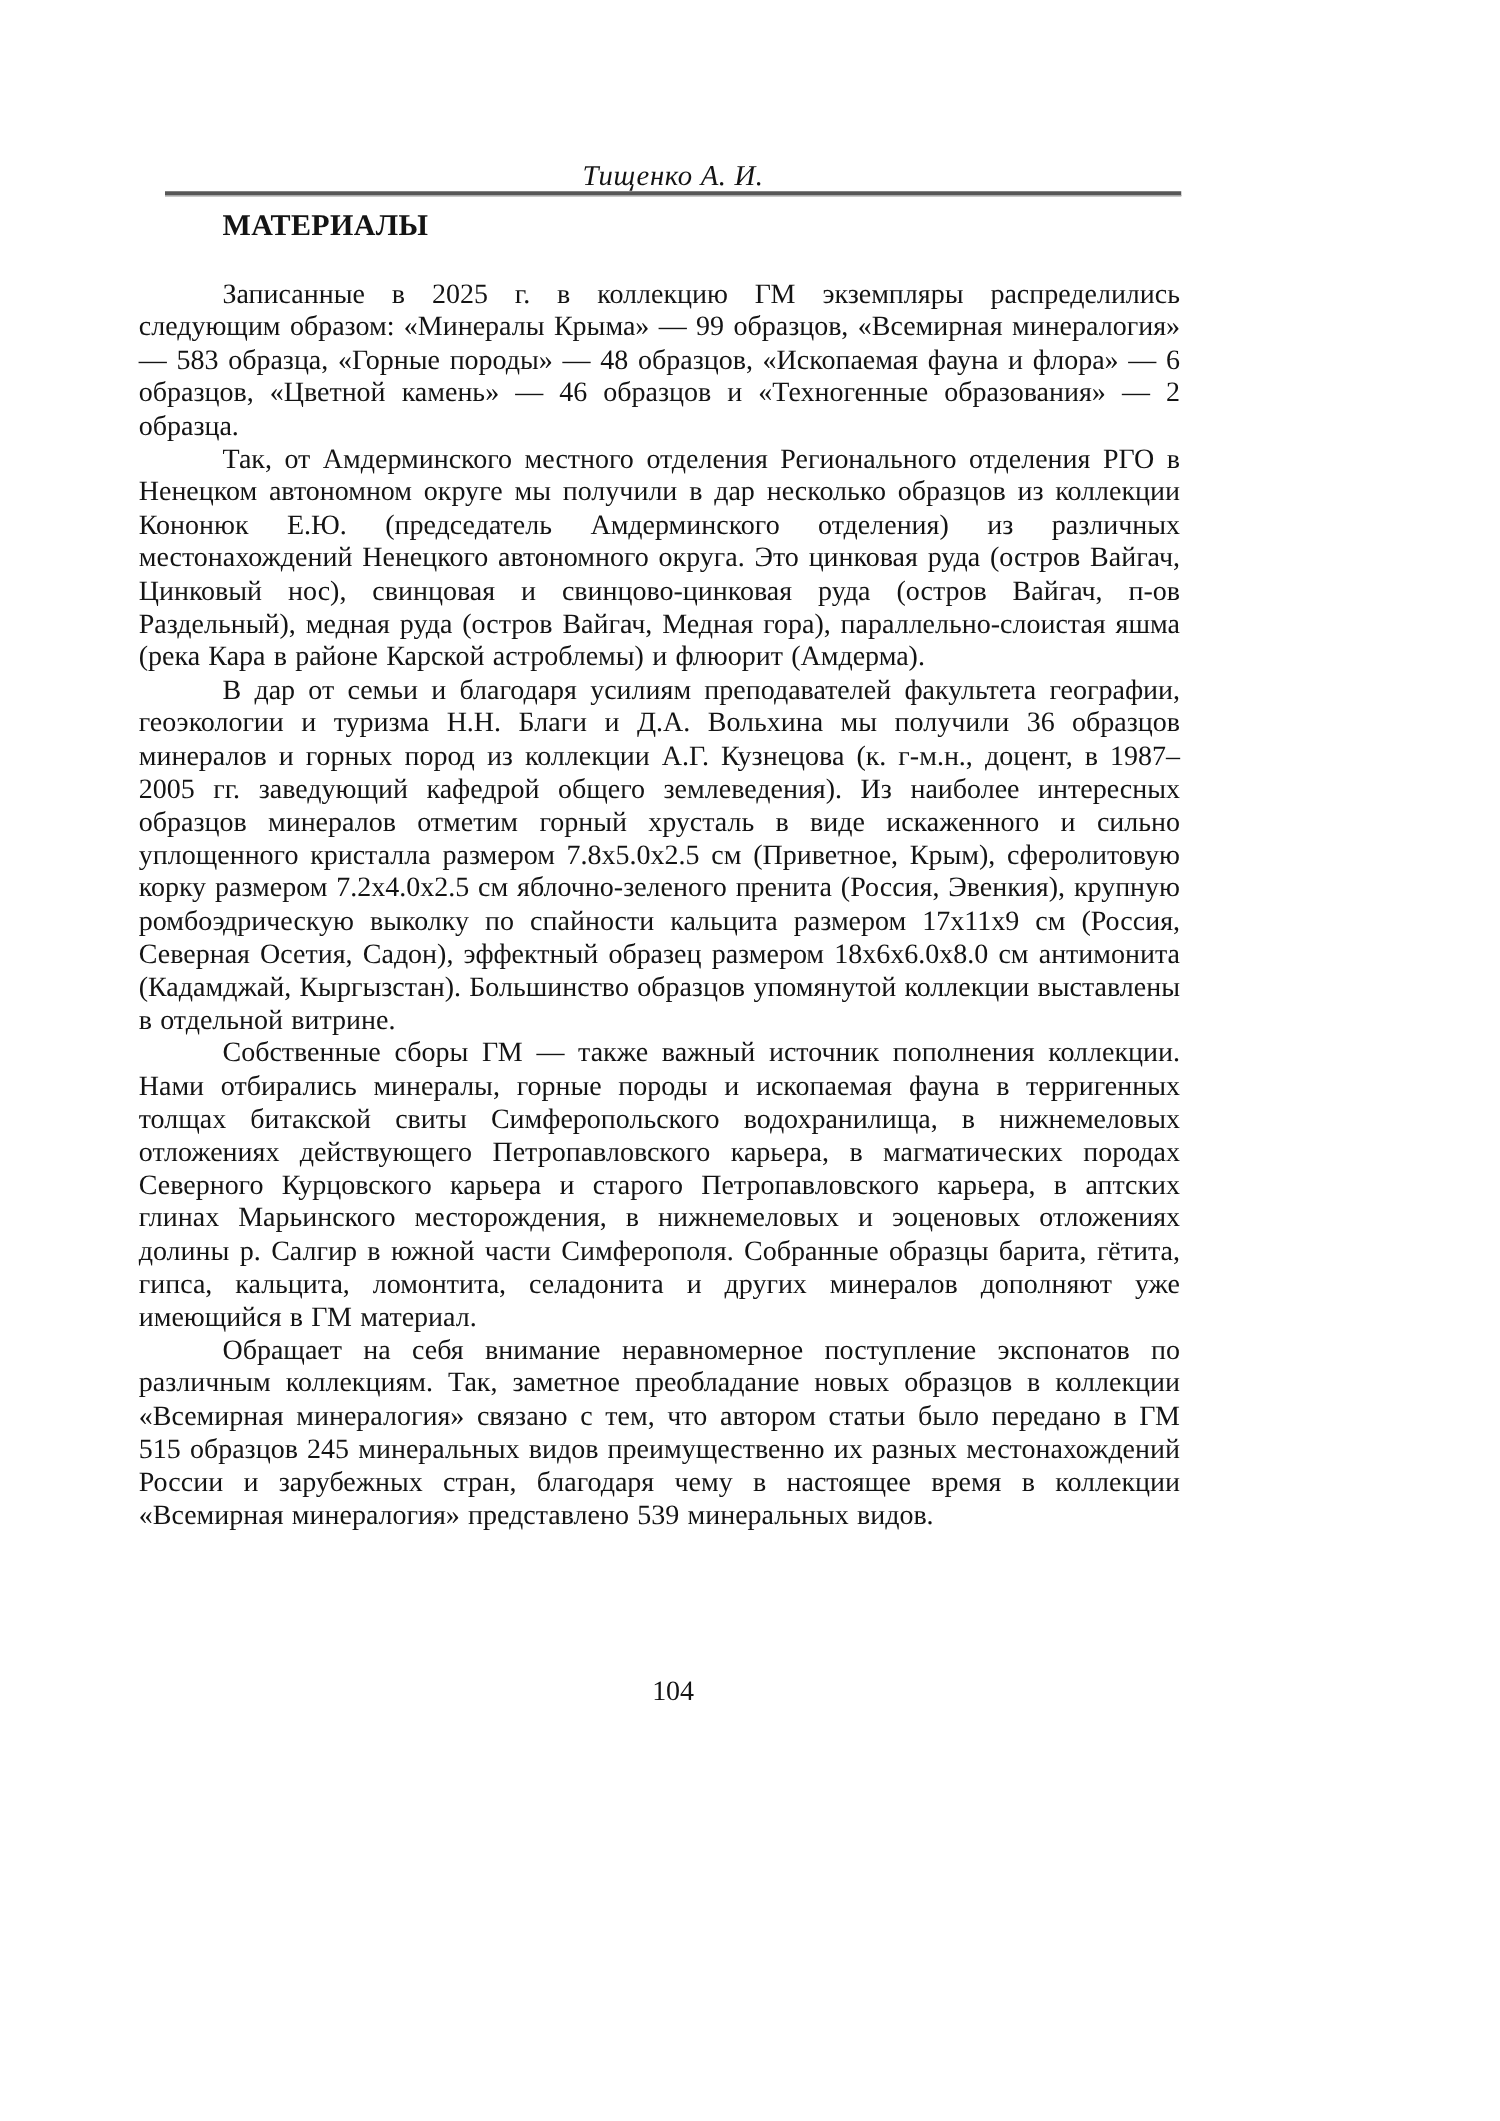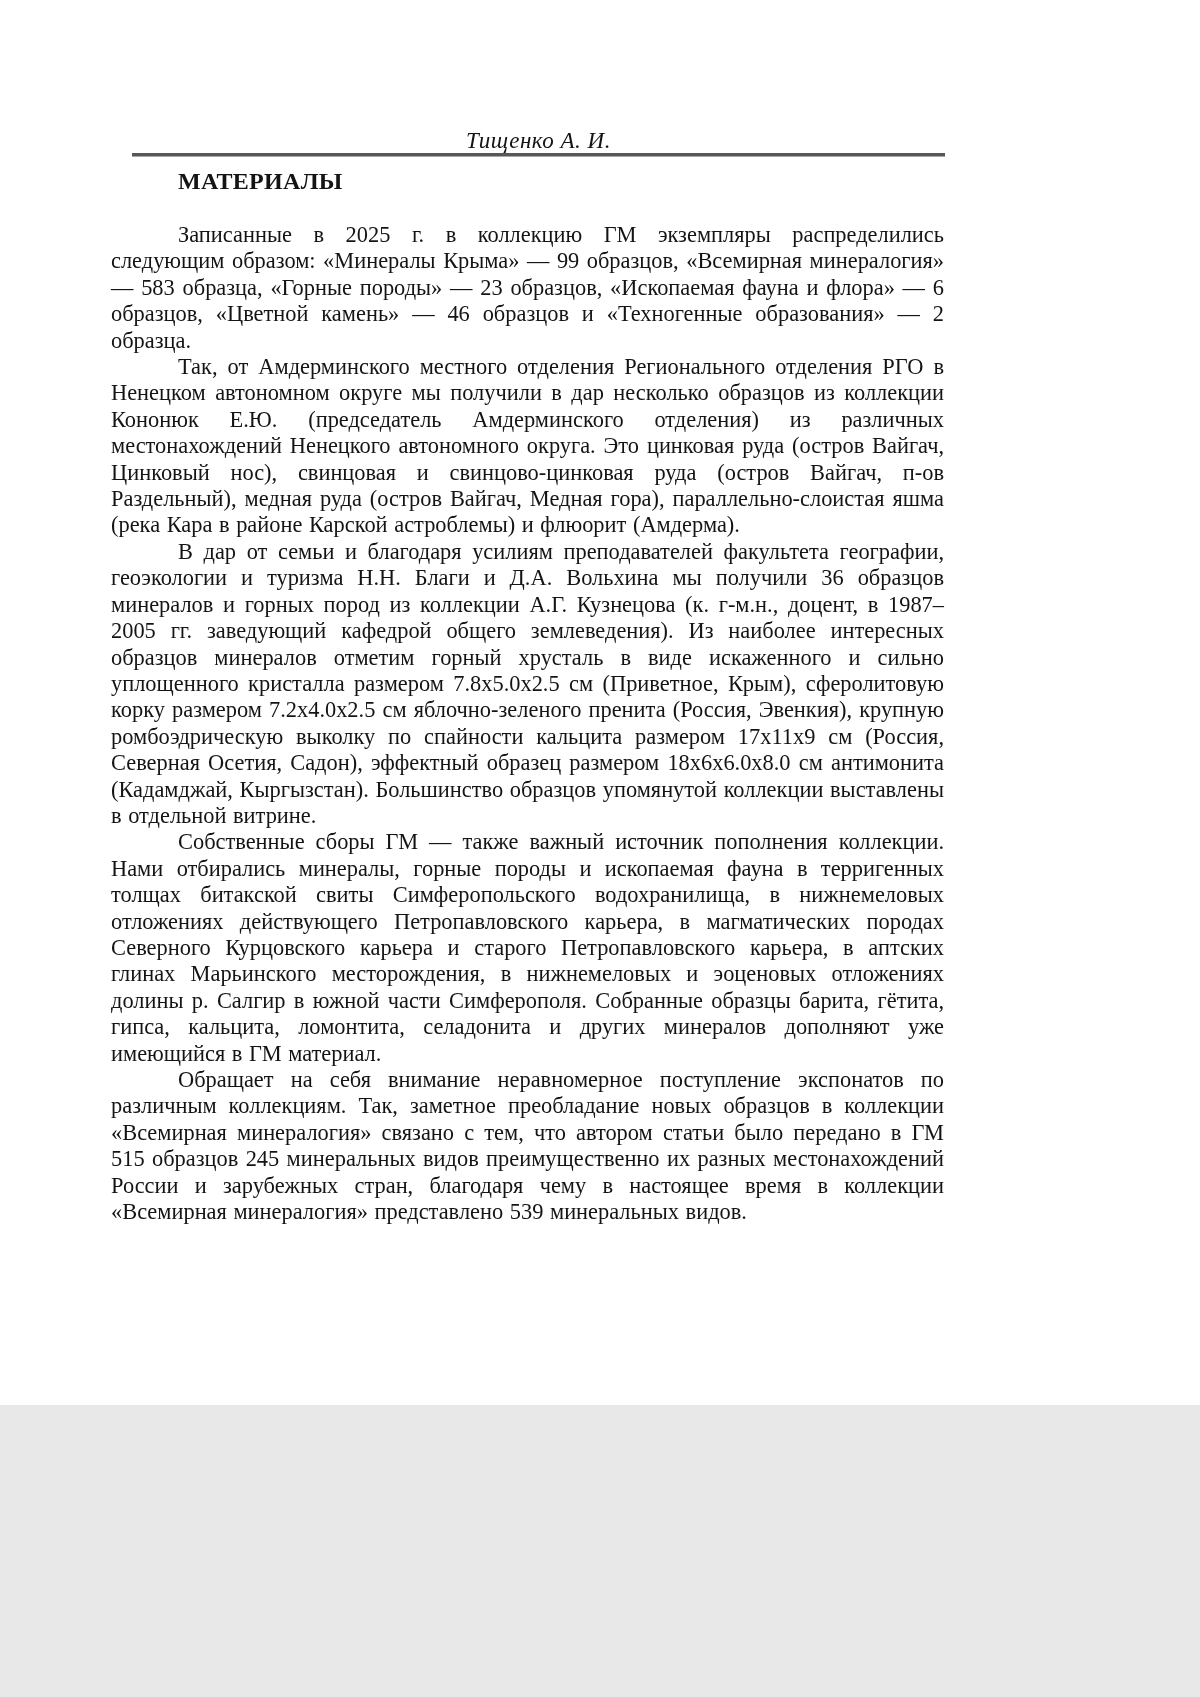--- a/index.html
+++ b/index.html
@@ -3,21 +3,21 @@
 <meta charset="utf-8">
 <style>
   html, body {
     margin: 0;
     padding: 0;
     background: #e8e8e8;
   }
   .sheet {
     position: relative;
     width: 1200px;
-    height: 1405px;
+    height: 1697px;
     background: #ffffff;
     font-family: "Liberation Serif", "DejaVu Serif", serif;
     color: #141414;
     overflow: hidden;
   }
   .running-head {
     position: absolute;
     top: 128px;
     left: 132px;
     width: 813px;
@@ -74,22 +74,23 @@
 <div class="sheet">
 
   <div class="running-head">Тищенко А. И.</div>
 
   <div class="header-rule" style="background: rgb(87, 87, 87);"></div>
 
   <div class="content">
     <h2 class="section-heading">МАТЕРИАЛЫ</h2>
 
     <div class="body-text">
-      <p>Записанные в 2025 г. в коллекцию ГМ экземпляры распределились следующим образом: «Минералы Крыма» — 99 образцов, «Всемирная минералогия» — 583 образца, «Горные породы» — 23 образцов, «Ископаемая фауна и флора» — 6 образцов, «Цветной камень» — 46 образцов и «Техногенные образования» — 2 образца.</p>
+      <p>Записанные в 2025 г. в коллекцию ГМ экземпляры распределились следующим образом: «Минералы Крыма» — 99 образцов, «Всемирная минералогия» — 583 образца, «Горные породы» — 48 образцов, «Ископаемая фауна и флора» — 6 образцов, «Цветной камень» — 46 образцов и «Техногенные образования» — 2 образца.</p>
       <p>Так, от Амдерминского местного отделения Регионального отделения РГО в Ненецком автономном округе мы получили в дар несколько образцов из коллекции Кононюк Е.Ю. (председатель Амдерминского отделения) из различных местонахождений Ненецкого автономного округа. Это цинковая руда (остров Вайгач, Цинковый нос), свинцовая и свинцово-цинковая руда (остров Вайгач, п-ов Раздельный), медная руда (остров Вайгач, Медная гора), параллельно-слоистая яшма (река Кара в районе Карской астроблемы) и флюорит (Амдерма).</p>
       <p>В дар от семьи и благодаря усилиям преподавателей факультета географии, геоэкологии и туризма Н.Н. Благи и Д.А. Вольхина мы получили 36 образцов минералов и горных пород из коллекции А.Г. Кузнецова (к. г-м.н., доцент, в 1987–2005 гг. заведующий кафедрой общего землеведения). Из наиболее интересных образцов минералов отметим горный хрусталь в виде искаженного и сильно уплощенного кристалла размером 7.8х5.0х2.5 см (Приветное, Крым), сферолитовую корку размером 7.2х4.0х2.5 см яблочно-зеленого пренита (Россия, Эвенкия), крупную ромбоэдрическую выколку по спайности кальцита размером 17х11х9 см (Россия, Северная Осетия, Садон), эффектный образец размером 18х6х6.0х8.0 см антимонита (Кадамджай, Кыргызстан). Большинство образцов упомянутой коллекции выставлены в отдельной витрине.</p>
       <p>Собственные сборы ГМ — также важный источник пополнения коллекции. Нами отбирались минералы, горные породы и ископаемая фауна в терригенных толщах битакской свиты Симферопольского водохранилища, в нижнемеловых отложениях действующего Петропавловского карьера, в магматических породах Северного Курцовского карьера и старого Петропавловского карьера, в аптских глинах Марьинского месторождения, в нижнемеловых и эоценовых отложениях долины р. Салгир в южной части Симферополя. Собранные образцы барита, гётита, гипса, кальцита, ломонтита, селадонита и других минералов дополняют уже имеющийся в ГМ материал.</p>
       <p>Обращает на себя внимание неравномерное поступление экспонатов по различным коллекциям. Так, заметное преобладание новых образцов в коллекции «Всемирная минералогия» связано с тем, что автором статьи было передано в ГМ 515 образцов 245 минеральных видов преимущественно их разных местонахождений России и зарубежных стран, благодаря чему в настоящее время в коллекции «Всемирная минералогия» представлено 539 минеральных видов.</p>
     </div>
   </div>
 
+  <div class="page-number">104</div>
 
 </div>
 
 </body></html>

